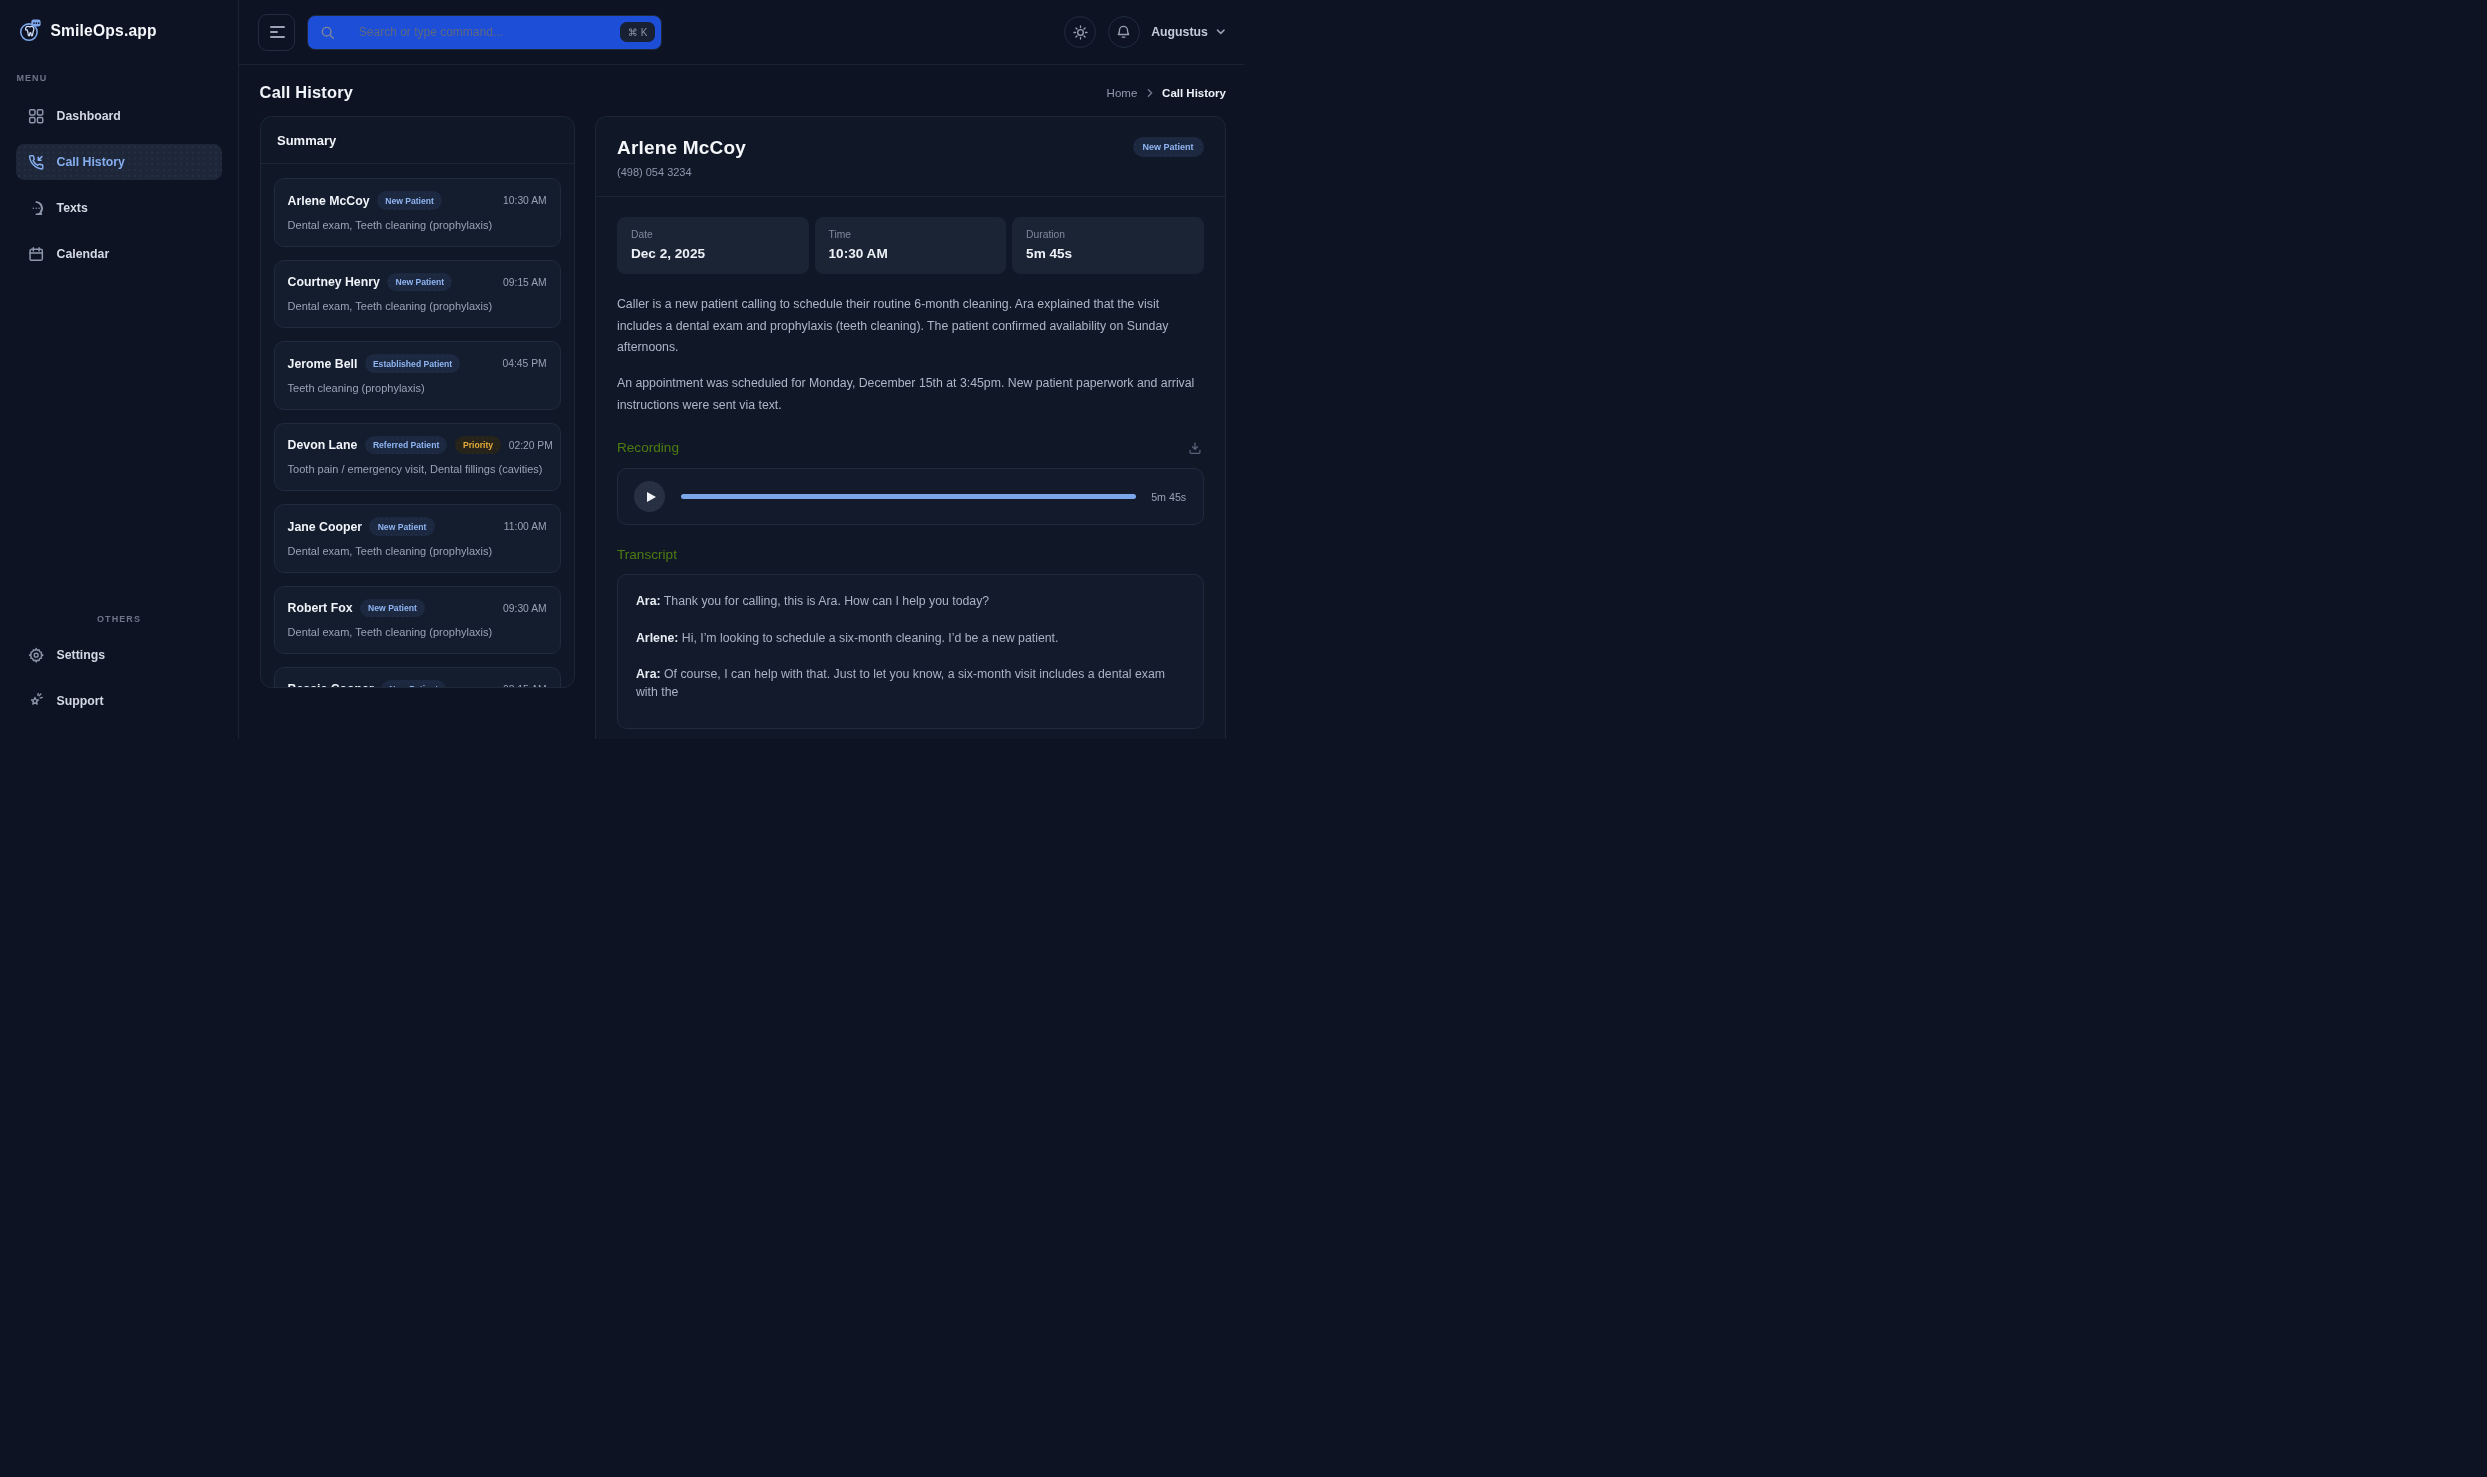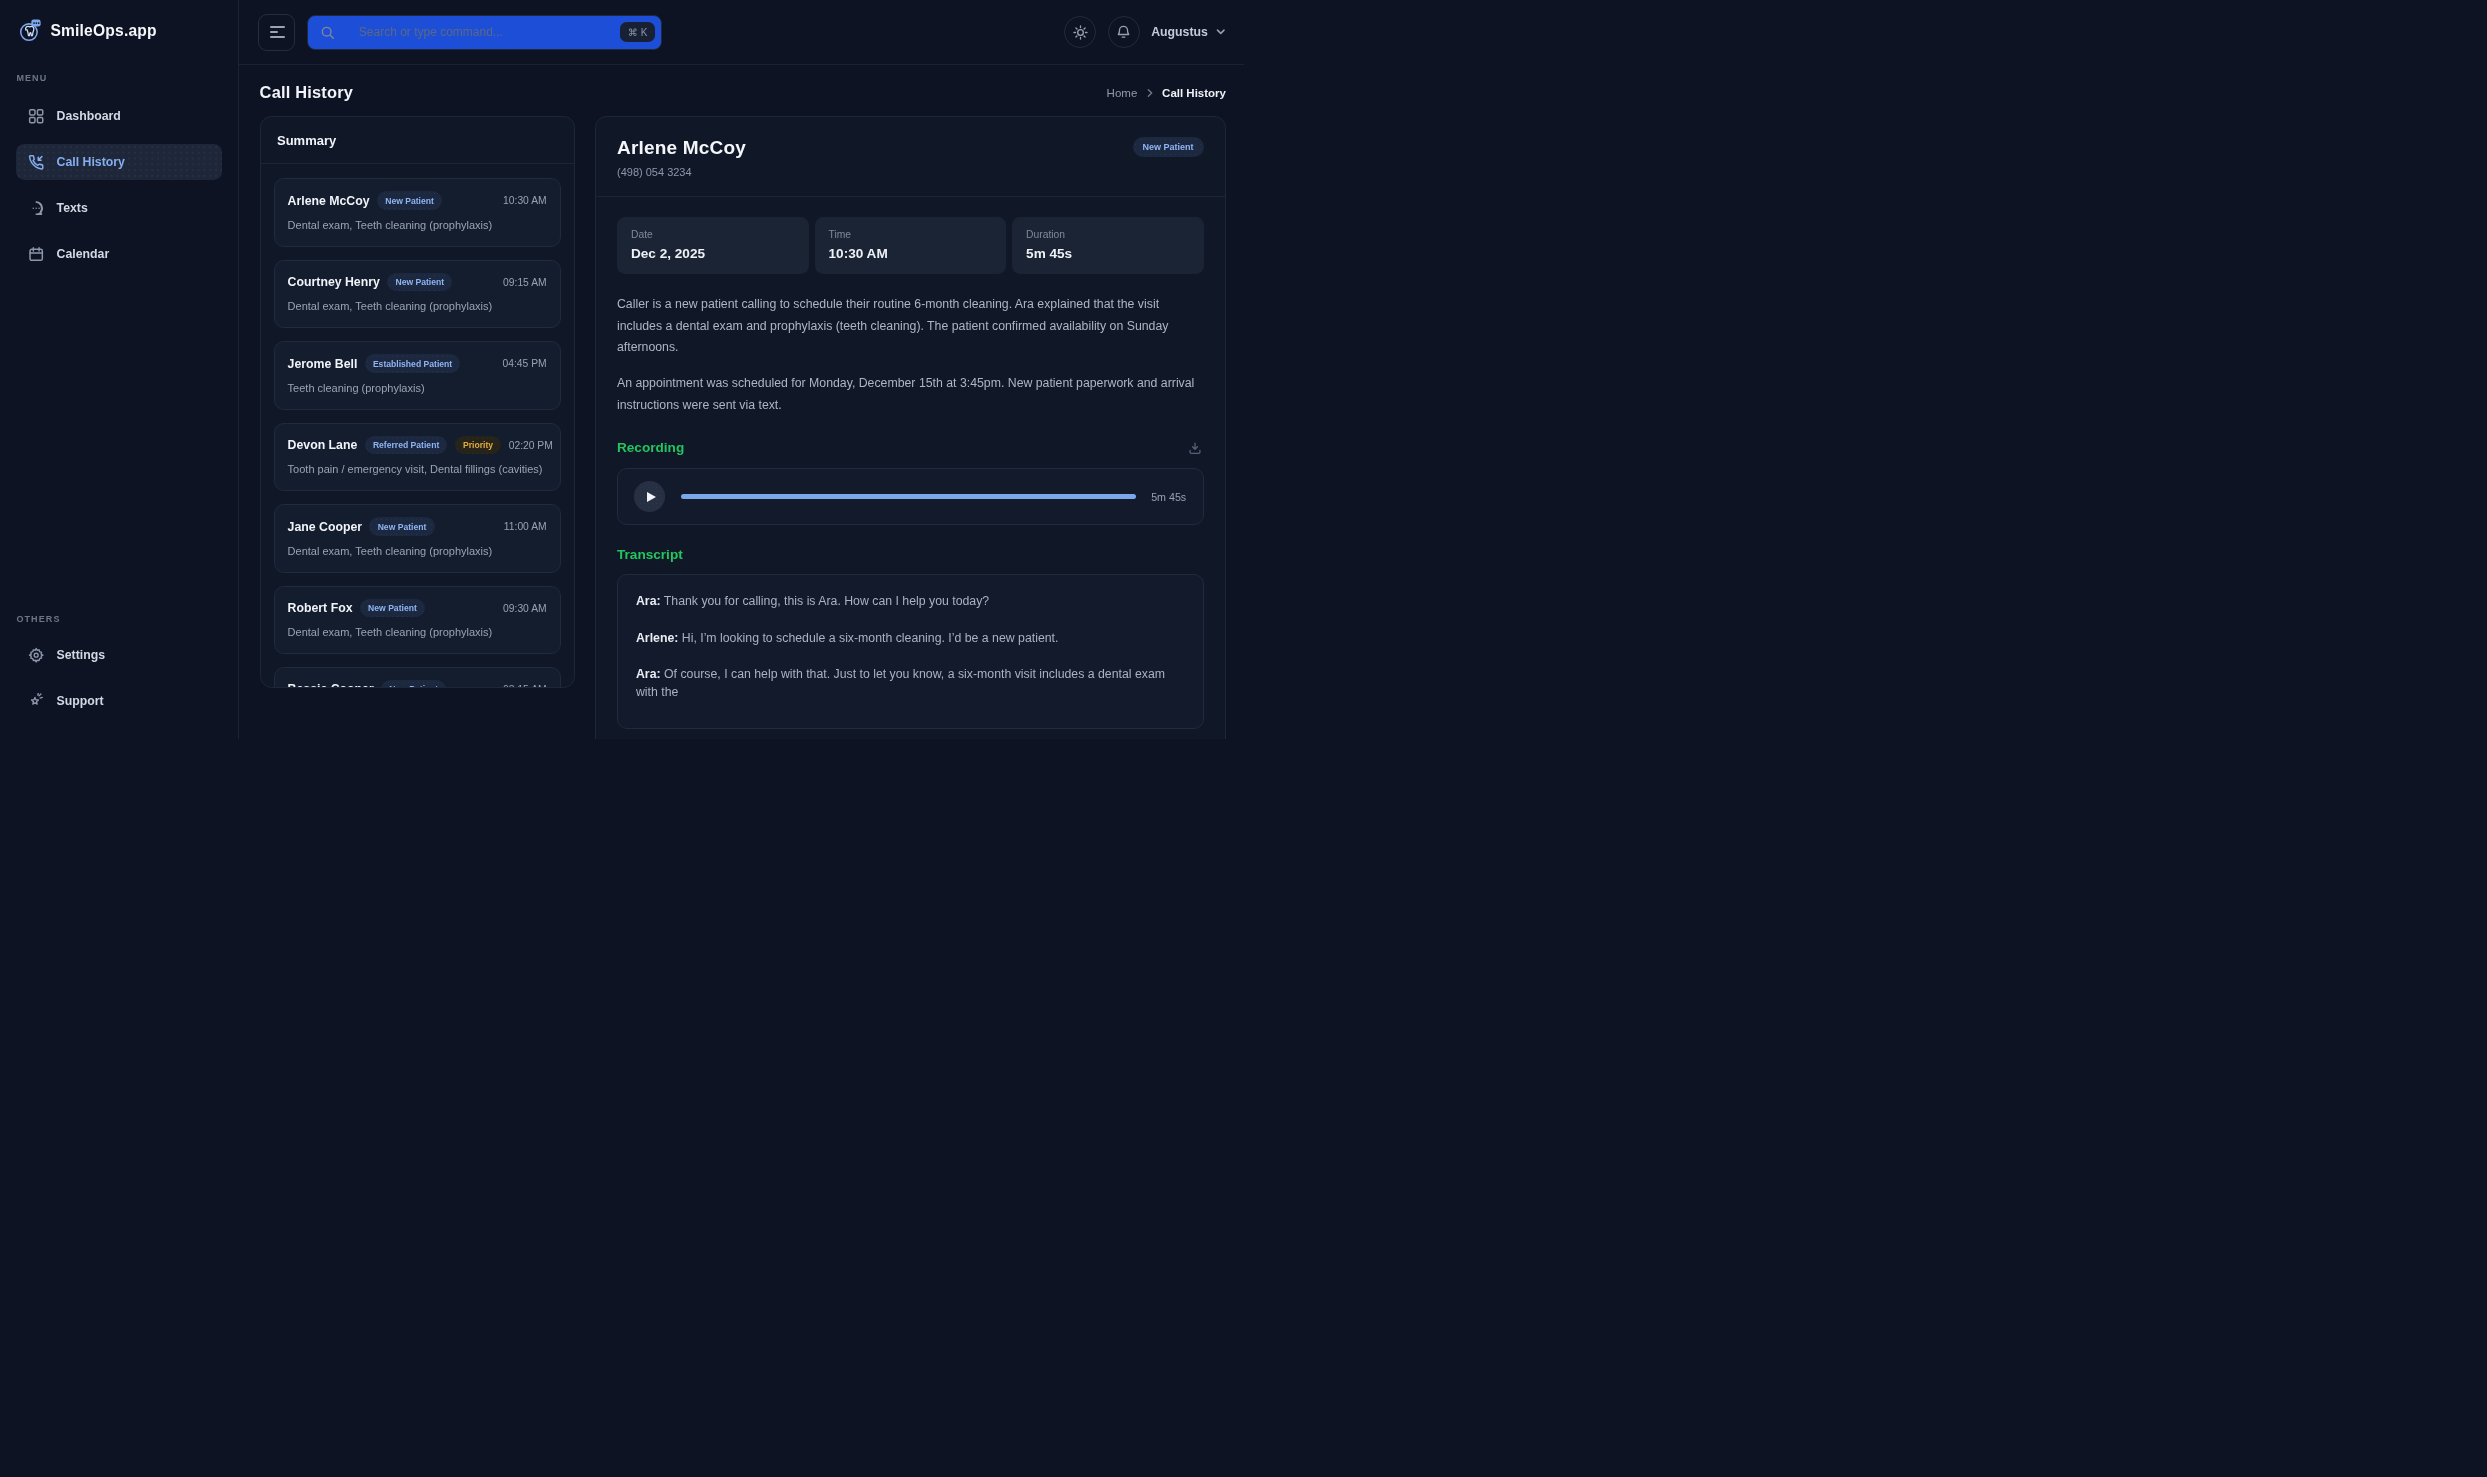--- a/index.html
+++ b/index.html
@@ -124,21 +124,21 @@
   .detail-phone { margin-top:7.4px; font-size:11px; color:#8d96aa; }
   .detail-badge { position:absolute; top:20px; right:21.4px; font-size:9px; padding:5px 10px; }
   .detail-body { padding:20px 21.4px; }
   .info-row { display:flex; gap:6px; }
   .info-card { flex:1; background:#1b2434; border-radius:8.2px; padding:11.5px 14px 13px; }
   .info-label { font-size:10.3px; color:#7f899d; }
   .info-value { margin-top:5.8px; font-size:13.6px; font-weight:bold; color:#eef1f7; }
   .para { margin-top:20px; font-size:12.3px; line-height:1.78; color:#adb5c6; max-width:609px; }
   .para + .para { margin-top:14px; }
   .section-heading-row { margin-top:22px; display:flex; align-items:center; justify-content:space-between; }
-  .section-heading { font-size:13.6px; font-weight:bold; color:#22c55e; }
+  .section-heading { font-size:13.6px; font-weight:normal; color:#4d7c0f; }
   .download-btn { background:none; border:none; color:#566077; cursor:pointer; padding:1.6px; }
   .player-card {
     margin-top:11.5px; border:0.8px solid #202b3d; border-radius:10px; background:#121a2b;
     padding:12.3px 16.4px; display:flex; align-items:center; gap:15.6px;
   }
   .play-btn {
     width:31px; height:31px; min-width:31px; border-radius:50%; border:none;
     background:#272f42; display:flex; align-items:center; justify-content:center; cursor:pointer;
     background-image:radial-gradient(rgba(255,255,255,.05) 0.7px, transparent 0.8px);
     background-size:4.1px 4.1px;
@@ -215,21 +215,21 @@
           <rect x="2.5" y="4" width="15" height="13.5" rx="2"></rect>
           <path d="M6.5 2v4M13.5 2v4M2.5 8.5h15"></path>
         </svg>
       </span>
       <span>Calendar</span>
     </div>
   </nav>
 
   <div class="spacer"></div>
 
-  <div class="section-label" style="margin-top:8px;">OTHERS</div>
+  <div class="section-label" style="margin-top:8px;text-align:center;">OTHERS</div>
   <nav class="nav others-nav">
     <div class="nav-item">
       <span class="nico">
         <svg width="16.4" height="16.4" viewBox="0 0 20 20" fill="none" stroke="currentColor" stroke-width="1.7" stroke-linejoin="round">
           <circle cx="10" cy="10" r="2.4"></circle>
           <path d="M10 1.8l1.1 2.1 2.35-.45 .75 2.3 2.3.75-.45 2.35L18.2 10l-2.15 1.15.45 2.35-2.3.75-.75 2.3-2.35-.45L10 18.2l-1.1-2.1-2.35.45-.75-2.3-2.3-.75.45-2.35L1.8 10l2.15-1.15-.45-2.35 2.3-.75.75-2.3 2.35.45z"></path>
         </svg>
       </span>
       <span>Settings</span>
     </div>

